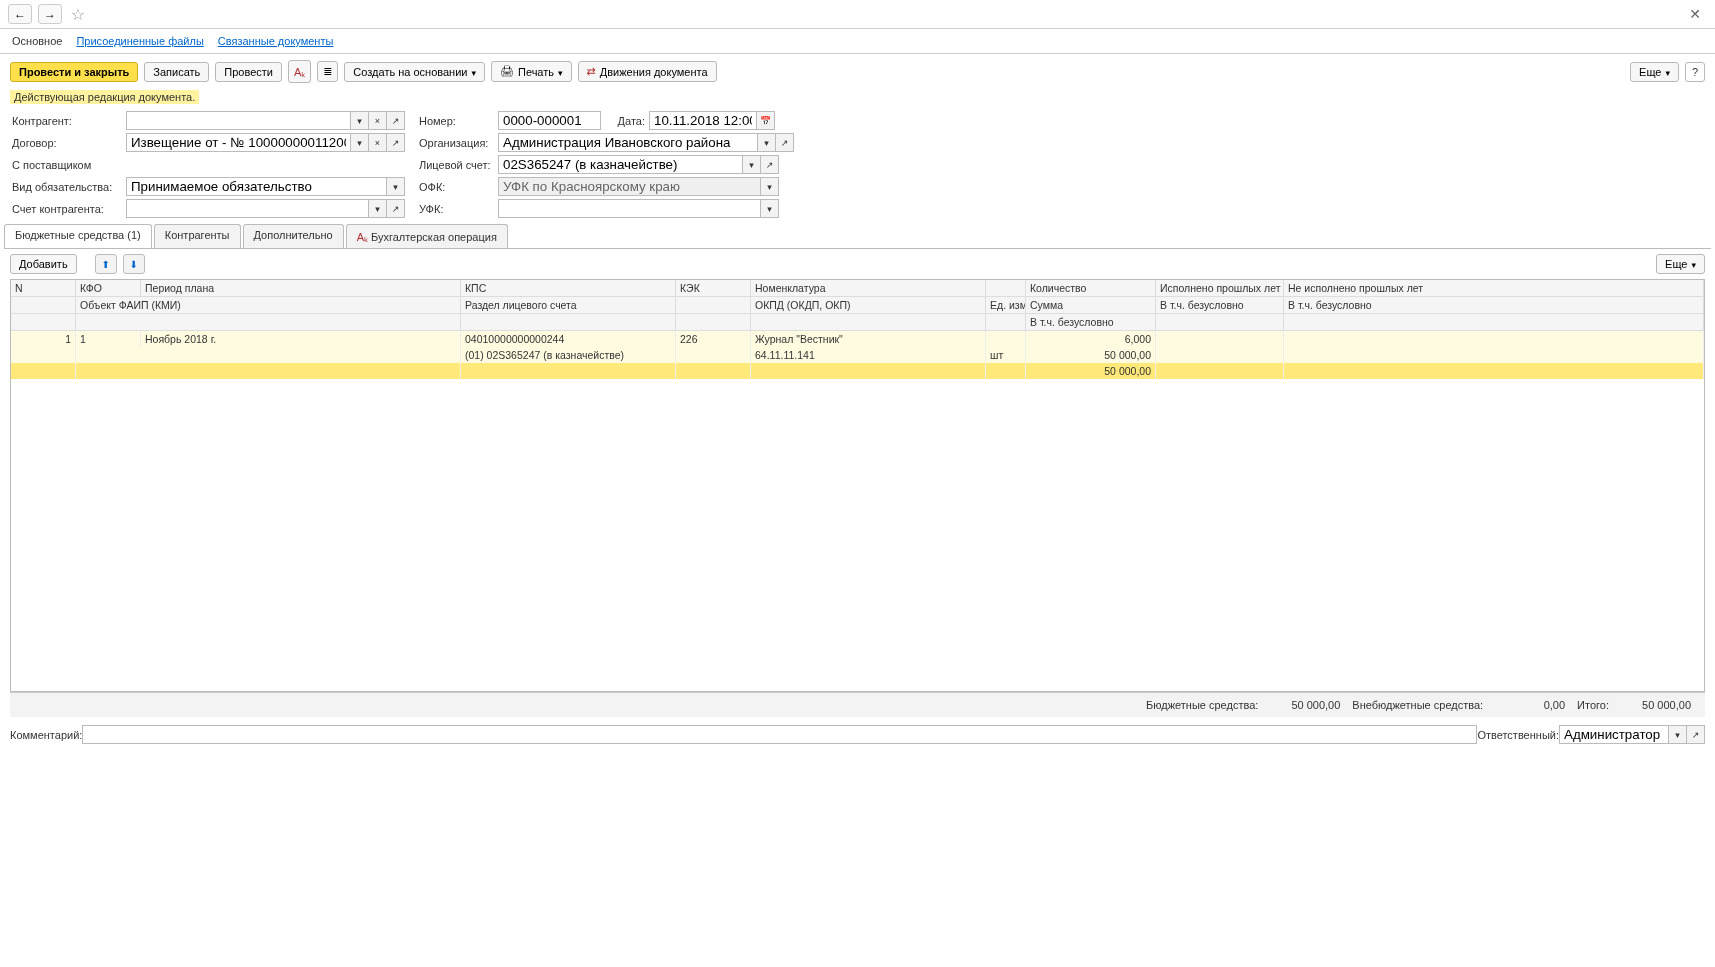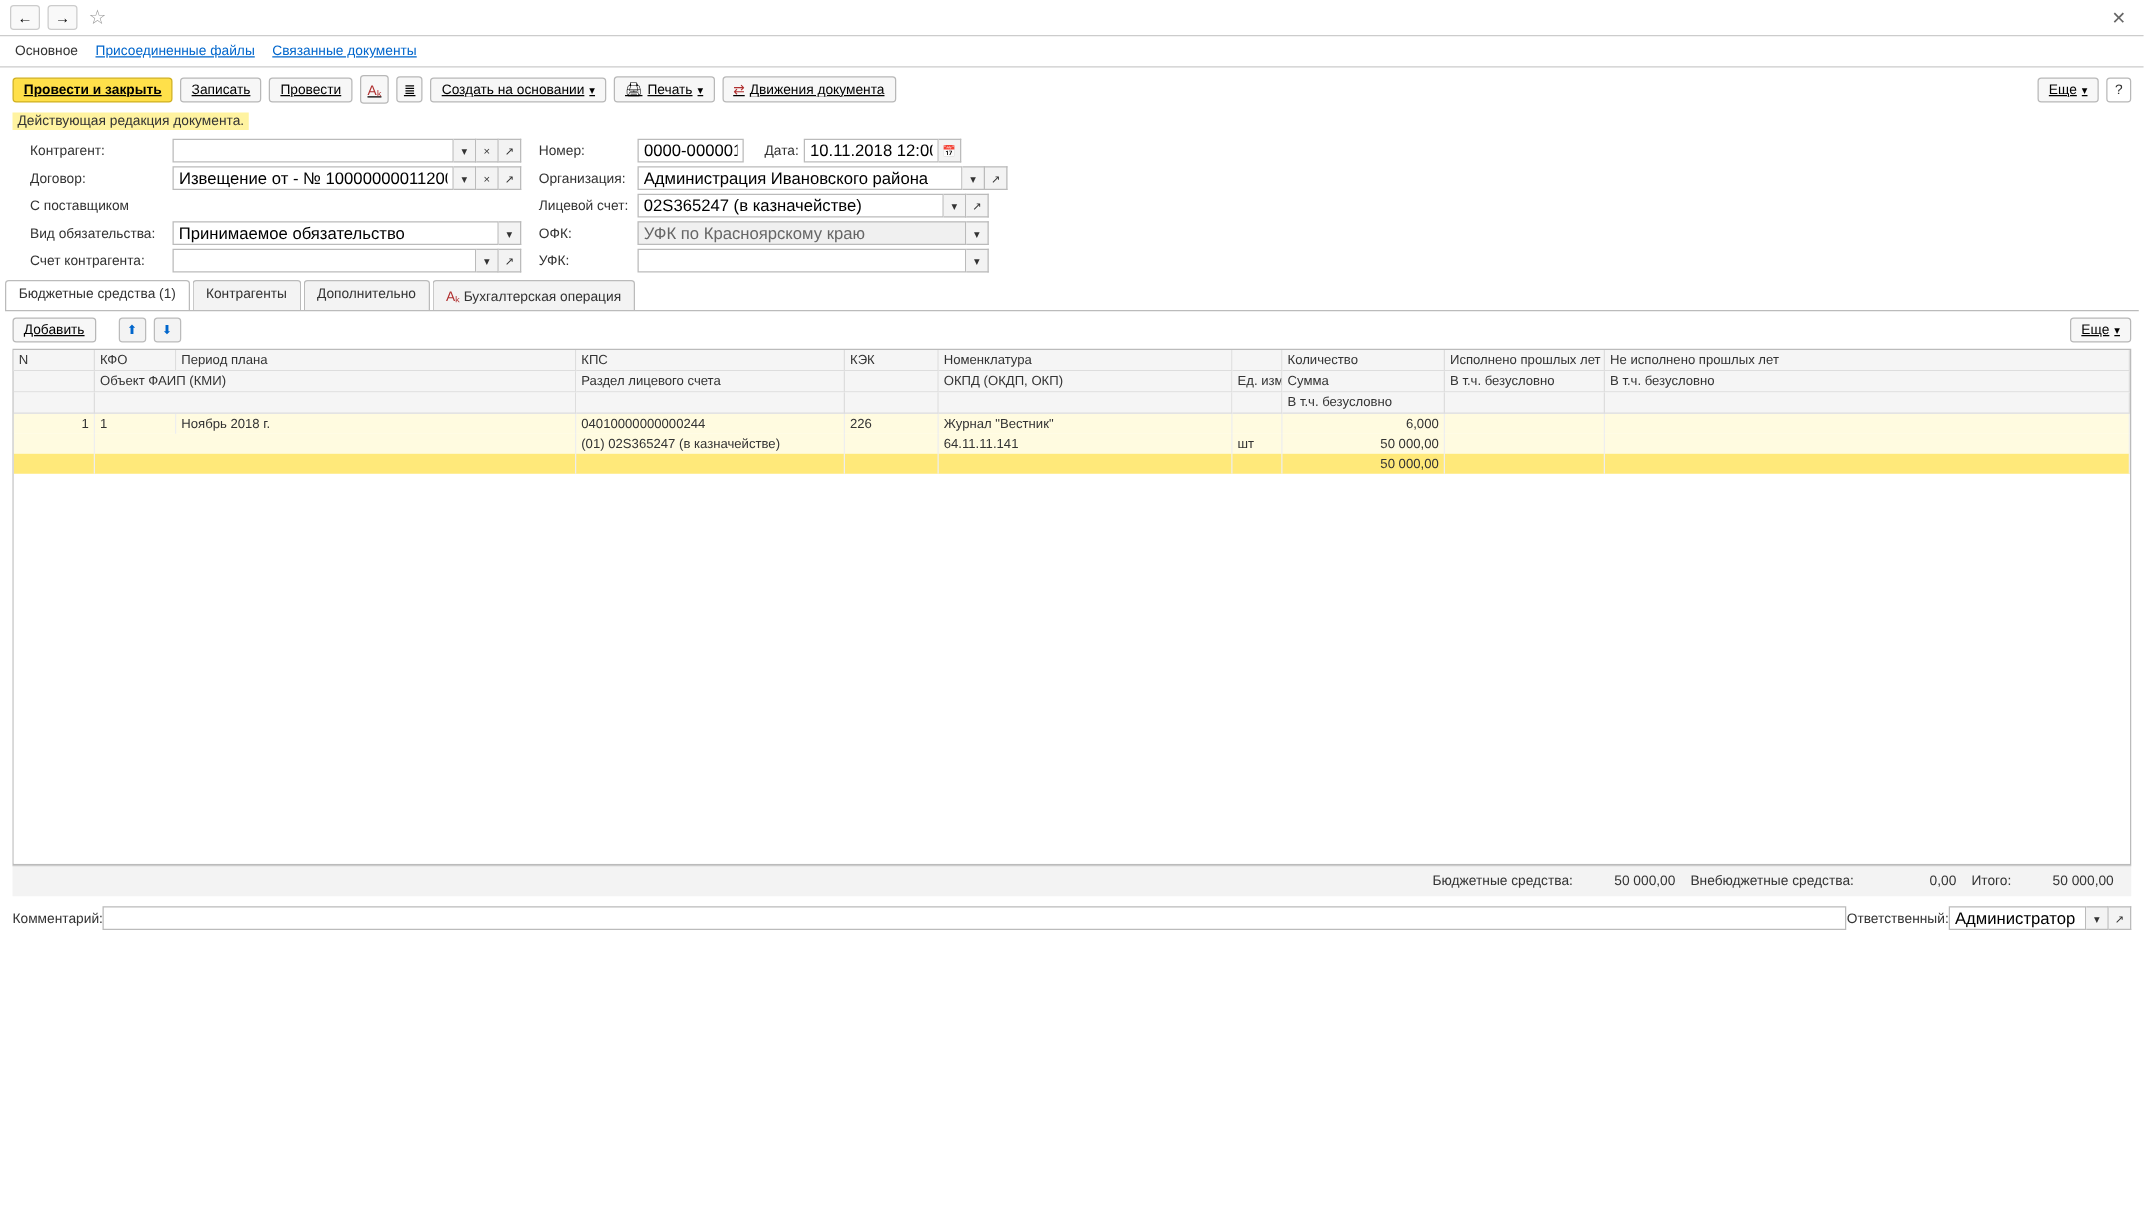--- a/index.html
+++ b/index.html
@@ -9,31 +9,31 @@
 .nav-btn { width: 24px; height: 20px; border: 1px solid #ccc; background: #f9f9f9; cursor: pointer; display: flex; align-items: center; justify-content: center; font-size: 12px; border-radius: 3px; }
 .star-icon { width: 20px; height: 20px; color: #999; font-size: 16px; display: flex; align-items: center; justify-content: center;}
 .page-title { font-size: 18px; font-weight: normal; }
 .close-x { margin-left: auto; font-size: 14px; color: #666; cursor: pointer; padding: 2px 6px;}
 
 .section-tabs { display: flex; gap: 14px; padding: 6px 12px; border-bottom: 1px solid #ccc; align-items:center;}
 .section-tab { color: #333; }
 .section-tab.link { color: #0066cc; text-decoration: underline; cursor: pointer; }
 
 .toolbar { display: flex; align-items: center; gap: 6px; padding: 6px 10px; }
-.btn { border: 1px solid #b8b8b8; background: #f7f7f7; padding: 3px 8px; cursor: pointer; border-radius: 3px; font-size: 11px; display: inline-flex; align-items: center; gap: 4px; text-decoration: underline; }
+.btn { border: 1px solid #b8b8b8; background: #f7f7f7; padding: 3px 8px; cursor: pointer; border-radius: 3px; font-size: 11px; display: inline-flex; align-items: center; gap: 4px; }
 .btn.primary { background: #ffe04a; border-color: #d0b020; font-weight: bold; }
 .btn.icon-only { padding: 3px 5px; }
 .btn .drop::after { content: " ▾"; font-size: 9px; }
 .spacer { flex: 1; }
 .round-q { width: 20px; height: 20px; border: 1px solid #b8b8b8; border-radius: 3px; display:flex; align-items:center; justify-content:center; cursor:pointer;}
 
 .status-line { padding: 2px 10px 8px; }
 .status-badge { background: #fff3a0; padding: 1px 4px; }
 
-.form-grid { padding: 0 24px; }
+.form-grid { padding: 0 12px; }
 .form-row { display: flex; align-items: center; margin-bottom: 3px; gap: 4px; }
 .lbl { width: 110px; }
 .lbl2 { width: 75px; text-align: left; }
 .indent2 { margin-left: 10px;}
 .inp-wrap { display: flex; align-items: stretch; }
 .inp { border: 1px solid #bbb; padding: 1px 4px; height: 19px; background: #fff; }
 .inp.readonly { background:#f0f0f0; color:#666;}
 .sep-btn { width: 18px; height: 19px; border: 1px solid #bbb; border-left:none; background: #f3f3f3; display:flex; align-items:center; justify-content:center; font-size:9px; cursor:pointer;}
 
 .tabstrip { display: flex; border-bottom: 1px solid #bbb; margin: 6px 4px 0; }
@@ -118,21 +118,21 @@
 
   <div class="form-row">
     <span class="lbl">Контрагент:</span>
     <div class="inp-wrap">
       <input class="inp" style="width: 225px;" value="">
       <div class="sep-btn">▾</div>
       <div class="sep-btn">×</div>
       <div class="sep-btn">↗</div>
     </div>
     <span class="lbl2 indent2">Номер:</span>
-    <input class="inp" style="width: 85px;" value="0000-000001">
+    <input class="inp" style="width: 103px;" value="0000-000001">
     <span class="lbl2" style="width:40px; text-align:right">Дата:</span>
     <div class="inp-wrap">
       <input class="inp" style="width: 108px;" value="10.11.2018 12:00:00">
       <div class="sep-btn">📅</div>
     </div>
   </div>
 
   <div class="form-row">
     <span class="lbl">Договор:</span>
     <div class="inp-wrap">

